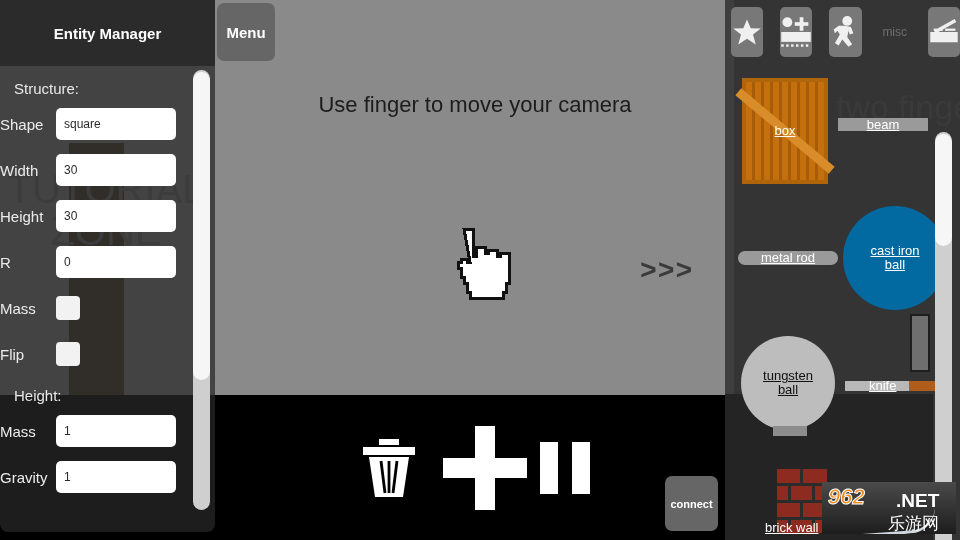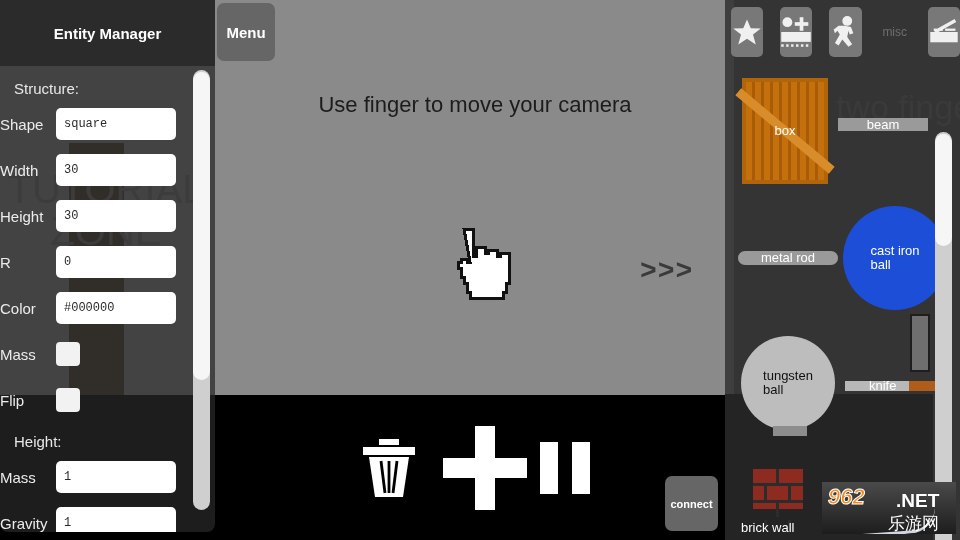--- a/index.html
+++ b/index.html
@@ -130,21 +130,21 @@
     flex: 0 0 56px;
   }
   .field-input {
     width: 120px; height: 32px;
     background: #fff;
     border: none;
     border-radius: 5px;
     font-size: 12px;
     color: #2a2a2a;
     padding: 0 8px;
-    font-family: Liberation Mono, monospace;
+    font-family: Liberation Sans, sans-serif;
   }
   .field-check {
     width: 24px; height: 24px;
     background: #f2f2f2;
     border: none;
     border-radius: 4px;
   }
   
   #sidebar-scroll-track {
     position: absolute;
@@ -241,22 +241,24 @@
   }
   .item {
     position: absolute;
     display: flex; align-items: center; justify-content: center;
   }
   .item-label {
     position: absolute;
     font-size: 13px;
     color: #ffffff;
     white-space: nowrap;
+    text-align: center;
     line-height: 14px;
     pointer-events: none;
+    text-decoration: underline;
   }
   
   #item-box {
     left: 17px; top: 14px; width: 86px; height: 106px;
     background: #c4700c;
     border: 4px solid #b0650b;
   }
   .crate-slats {
     position: absolute; inset: 0;
     background: repeating-linear-gradient(
@@ -278,21 +280,21 @@
   }
   
   #item-rod {
     left: 13px; top: 187px; width: 100px; height: 14px;
     background: #9a9a9a;
     border-radius: 7px;
   }
   
   #item-iron-ball {
     left: 118px; top: 142px; width: 104px; height: 104px;
-    background: #1d4ed8;
+    background: #0369a1;
     border-radius: 50%;
   }
   
   #item-tungsten-ball {
     left: 16px; top: 272px; width: 94px; height: 94px;
     background: #bdbdbd;
     border-radius: 50%;
   }
   
   #item-knife {
@@ -303,21 +305,21 @@
     width: 64px; height: 10px;
     background: #b8b8b8;
   }
   .knife-handle {
     position: absolute; left: 64px; top: 0;
     width: 26px; height: 10px;
     background: #b05c1a;
   }
   
   #item-brick {
-    left: 28px; top: 405px; width: 50px; height: 40px;
+    left: 52px; top: 405px; width: 50px; height: 64px;
     background:
       linear-gradient(to bottom,
         #8e2b20 0px, #8e2b20 14px,
         #2c2c2c 14px, #2c2c2c 17px,
         #8e2b20 17px, #8e2b20 31px,
         #2c2c2c 31px, #2c2c2c 34px,
         #8e2b20 34px, #8e2b20 48px,
         #2c2c2c 48px, #2c2c2c 51px,
         #8e2b20 51px, #8e2b20 56px);
   }
@@ -443,24 +445,20 @@
       <div class="field-row">
         <span class="field-label">Height</span>
         <input class="field-input" type="text" value="30" style="">
       </div>
 
       <div class="field-row">
         <span class="field-label">R</span>
         <input class="field-input" type="text" value="0" style="">
       </div>
 
-      <div class="field-row">
-        <span class="field-label">Color</span>
-        <input class="field-input" type="text" value="#000000" style="">
-      </div>
 
       <div class="field-row">
         <span class="field-label">Mass</span>
         <button class="field-check"></button>
       </div>
 
       <div class="field-row">
         <span class="field-label">Flip</span>
         <button class="field-check"></button>
       </div>

